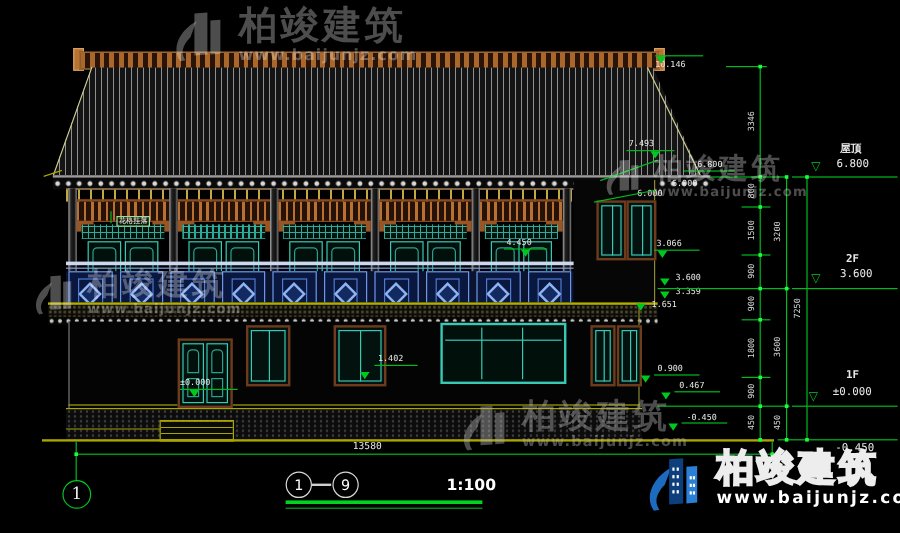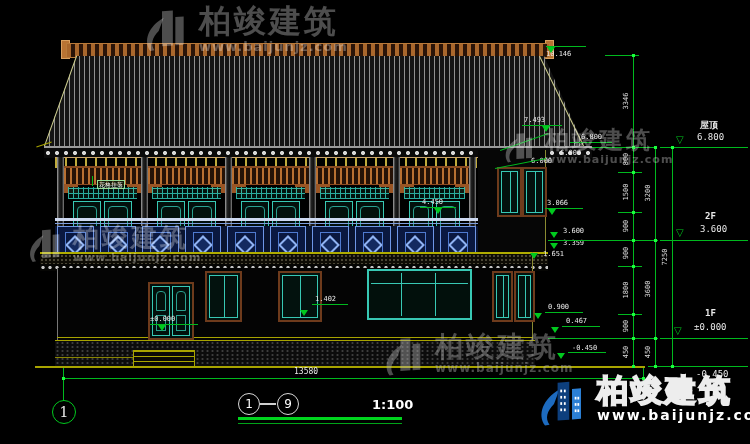--- a/index.html
+++ b/index.html
@@ -248,21 +248,21 @@
   <div class="tri" style="left:551px;top:327px;"></div>
 
   <span class="w" style="left:572px;top:344px;">-0.450</span>
   <div class="g" style="left:568px;top:352px;width:38px;height:1px;"></div>
   <div class="tri" style="left:557px;top:353px;"></div>
 
   <span class="w" style="left:150px;top:315px;">±0.000</span>
   <div class="g" style="left:150px;top:324px;width:48px;height:1px;"></div>
   <div class="tri" style="left:158px;top:325px;"></div>
 
-  <span class="w w9" style="left:700px;top:120px;font-weight:bold;">屋顶</span>
+  <span class="w w9" style="left:700px;top:120px;font-weight:bold;font-family:Liberation Mono, monospace;">屋顶</span>
   <span class="w w9" style="left:697px;top:132px;">6.800</span>
   <div class="g" style="left:660px;top:147px;width:88px;height:1px;"></div>
   <span class="otri" style="left:676px;top:135px;">▽</span>
 
   <span class="w w9" style="left:705px;top:211px;font-weight:bold;">2F</span>
   <span class="w w9" style="left:700px;top:224px;">3.600</span>
   <div class="g" style="left:660px;top:240px;width:88px;height:1px;"></div>
   <span class="otri" style="left:676px;top:228px;">▽</span>
 
   <span class="w w9" style="left:705px;top:308px;font-weight:bold;">1F</span>

